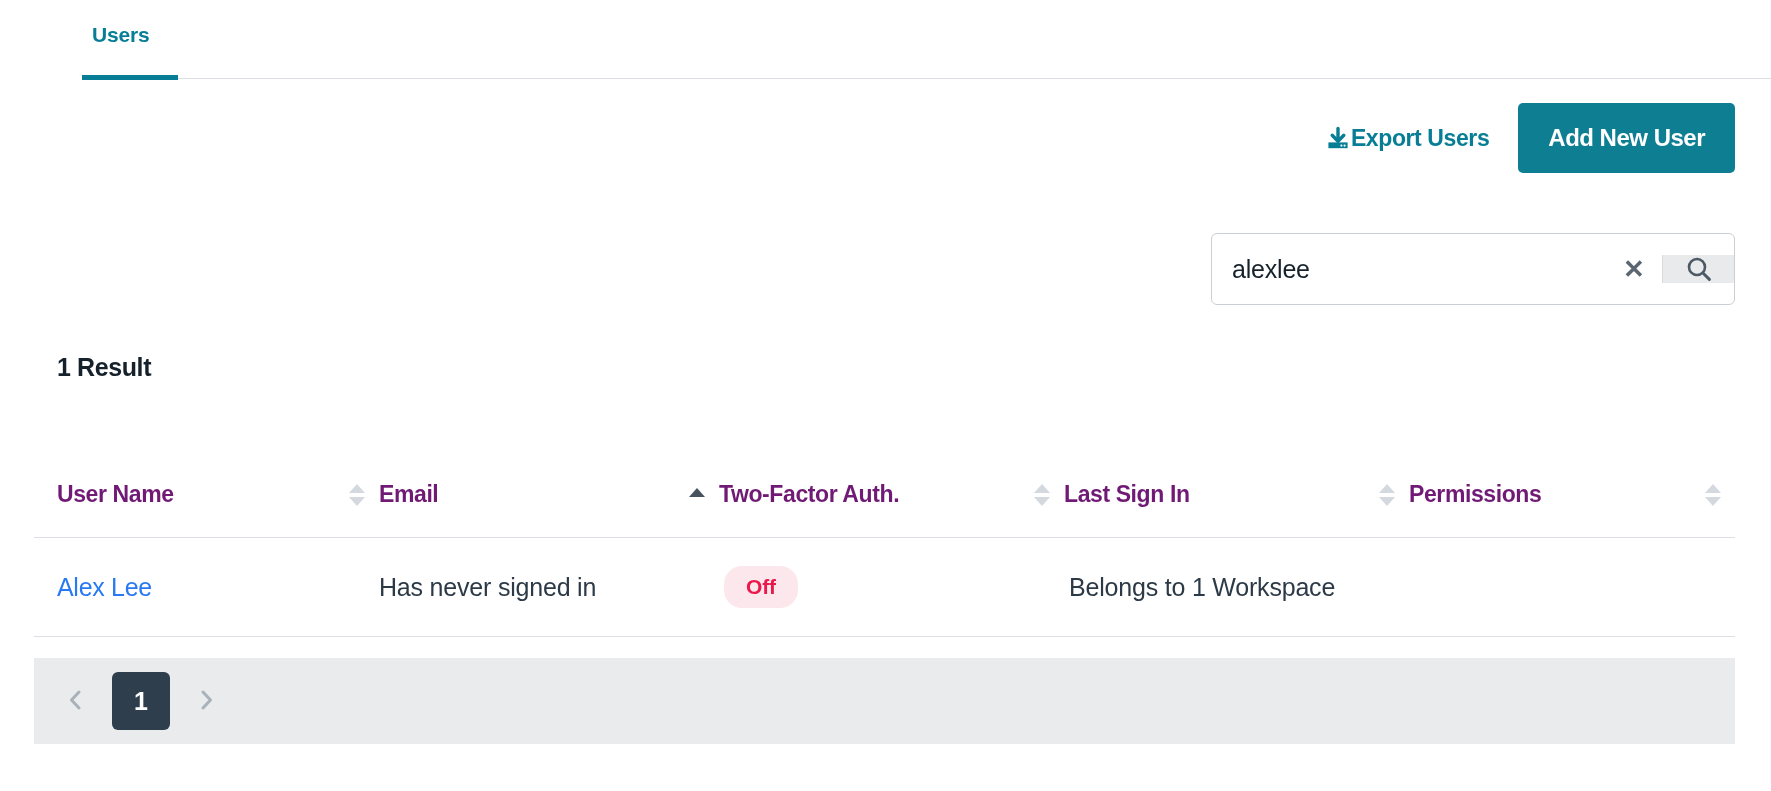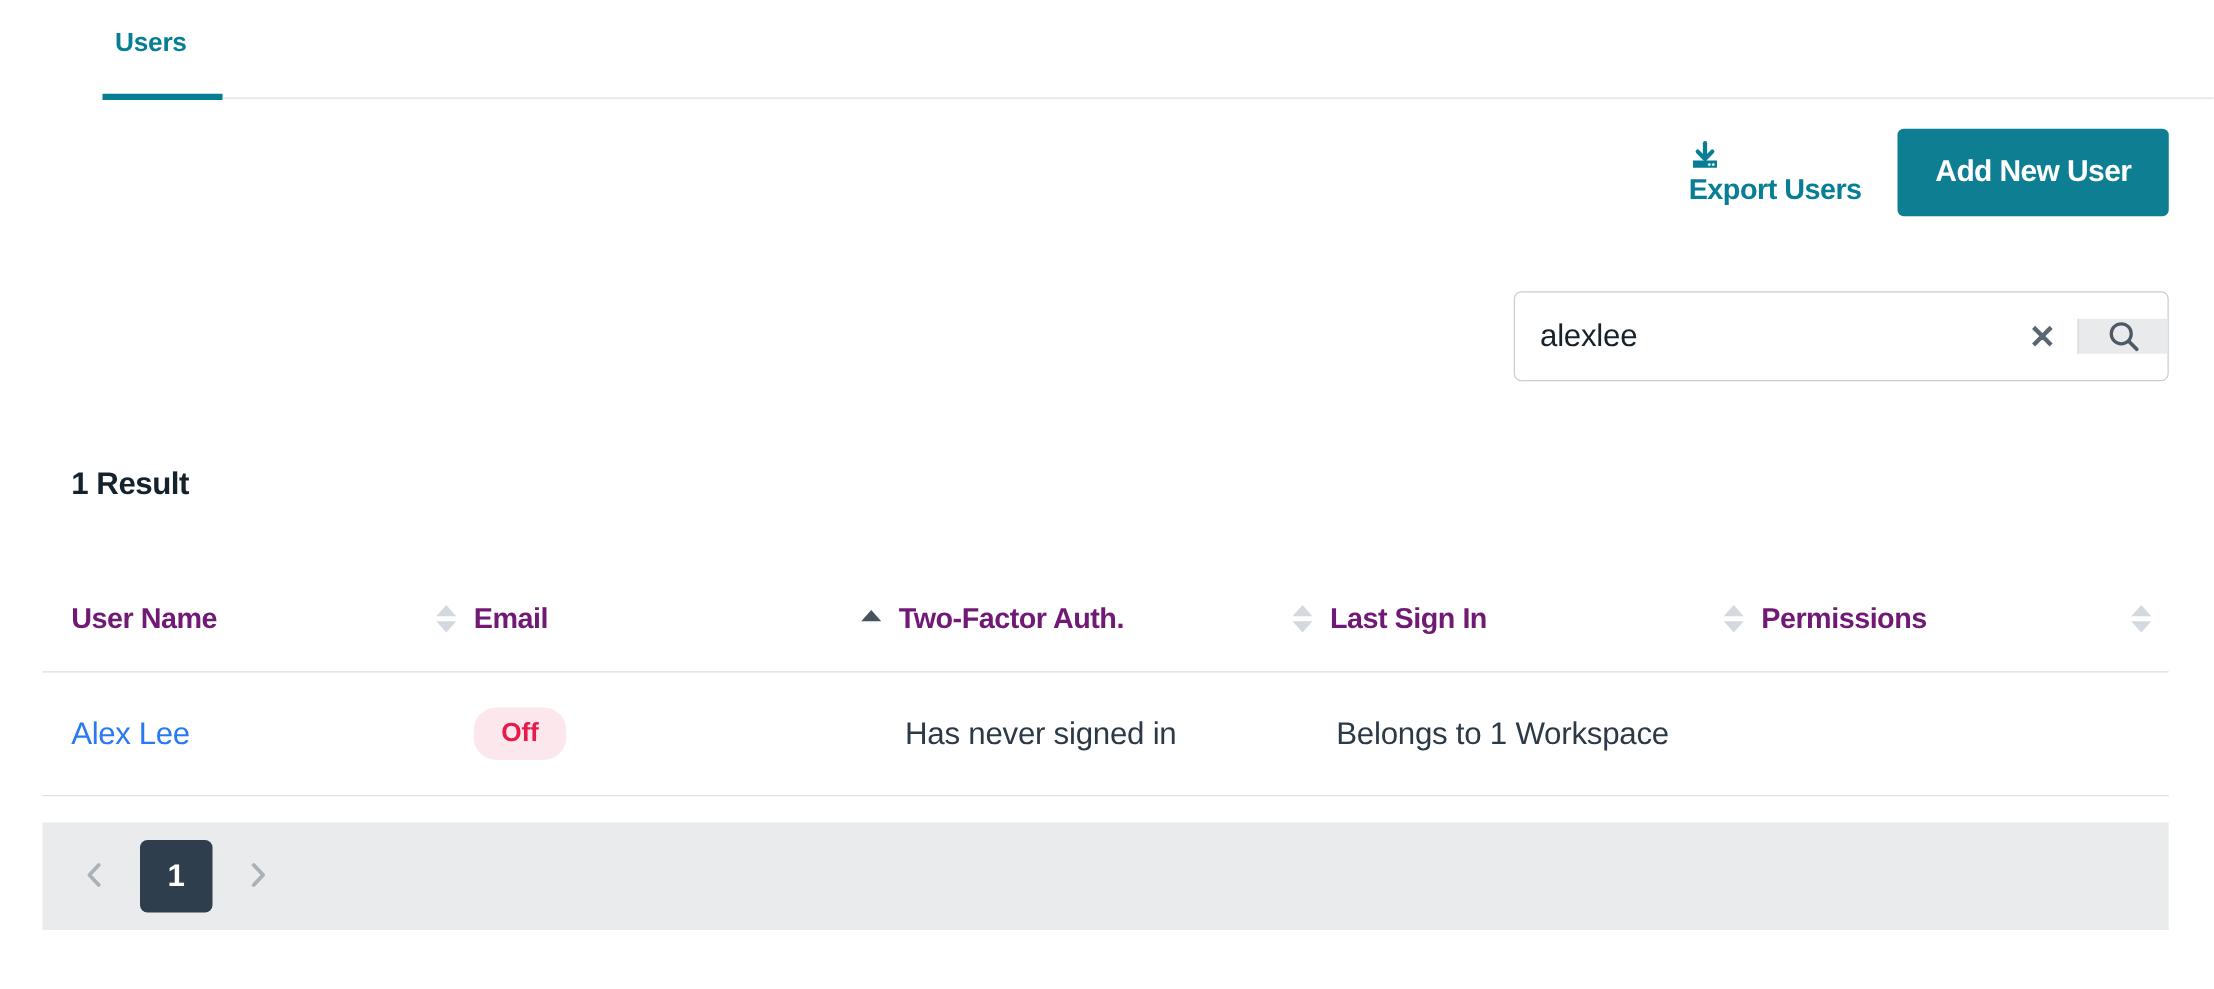--- a/index.html
+++ b/index.html
@@ -85,28 +85,27 @@
     position: absolute;
     right: 0;
     top: 0;
     display: flex;
     align-items: center;
     gap: 27px;
     height: 76px;
   }
   .export-btn {
     display: flex;
-    align-items: flex-start;
+    align-items: flex-end;
     background: none;
     border: none;
     cursor: pointer;
     padding: 6px 2px;
     color: #077E95;
     font-family: inherit;
-    flex-direction: column;
   }
   .export-icon {
     display: block;
     width: 26px;
     height: 26px;
     flex: 0 0 26px;
   }
   .export-label {
     font-size: 23px;
     font-weight: bold;
@@ -184,21 +183,21 @@
     align-items: center;
     justify-content: center;
     cursor: pointer;
   }
   .search-go svg { display: block; }
 
   
   .result-count {
     position: absolute;
     left: 57px;
-    top: 373px;
+    top: 353px;
     font-size: 25px;
     font-weight: bold;
     letter-spacing: -0.4px;
     color: #15212B;
   }
 
   
   .table {
     position: absolute;
     left: 34px;
@@ -479,25 +478,25 @@
               <span class="sort-down"></span>
           </span>
         </div>
       </div>
     </div>
 
     <div class="trow tbody-row">
       <div class="cell col-name">
         <a class="cell-link">Alex Lee</a>
       </div>
+      <div class="cell col-last">
+        <span class="cell-text">Has never signed in</span>
+      </div>
       <div class="cell col-2fa">
         <span class="badge-off">Off</span>
-      </div>
-      <div class="cell col-last">
-        <span class="cell-text">Has never signed in</span>
       </div>
       <div class="cell col-perm">
         <span class="cell-text">Belongs to 1 Workspace</span>
       </div>
     </div>
   </div>
 
   <div class="table-footer">
 
     <div class="pager">

